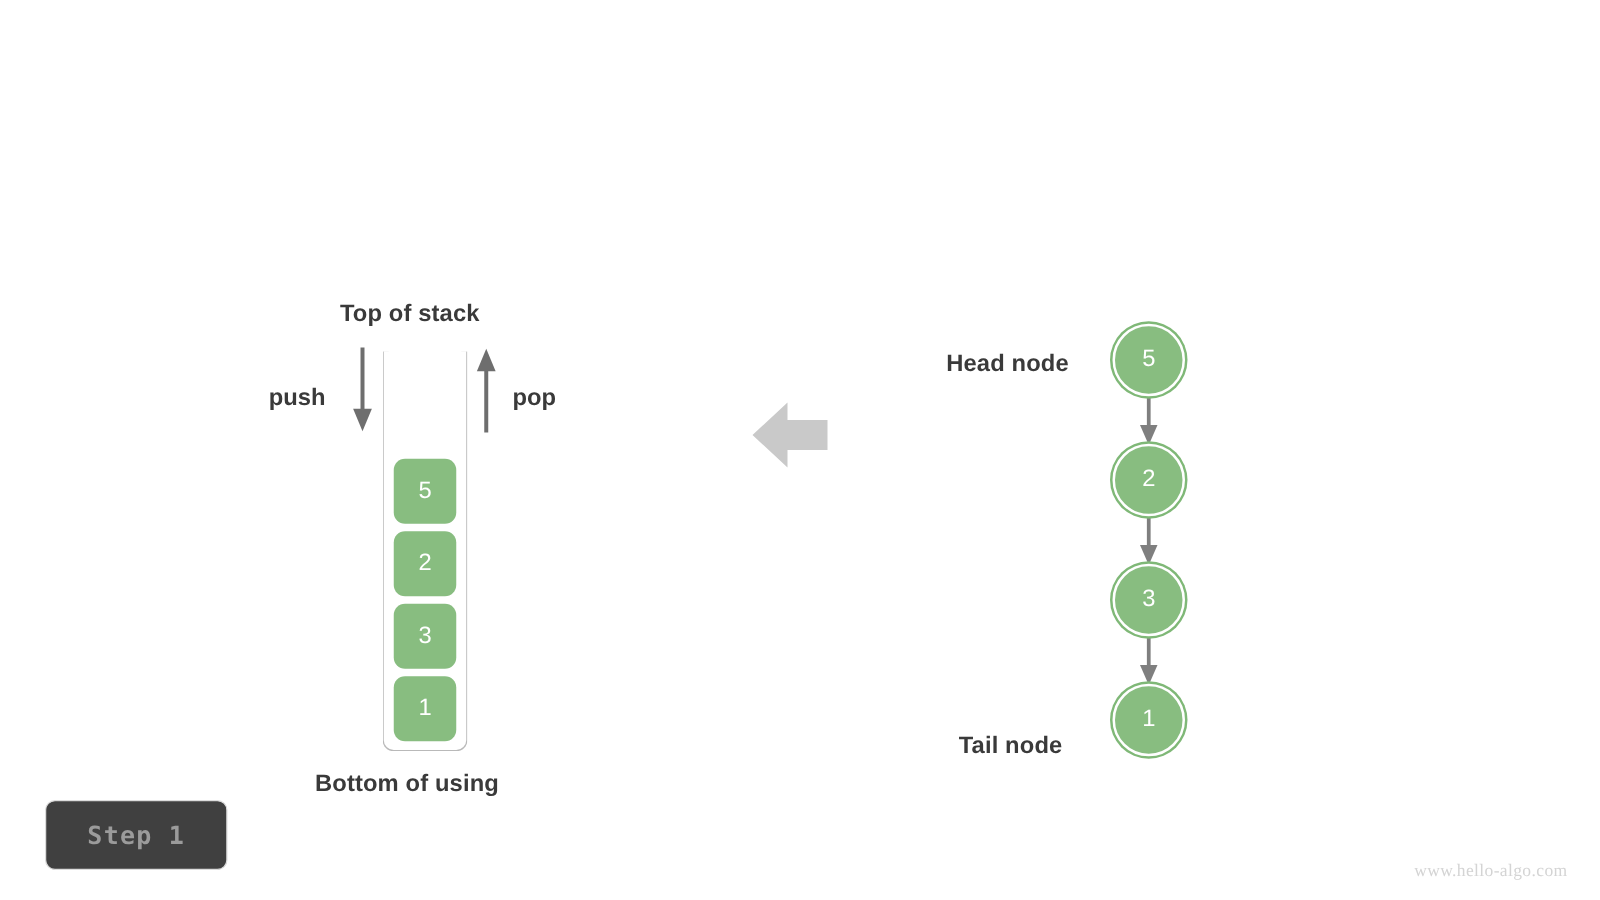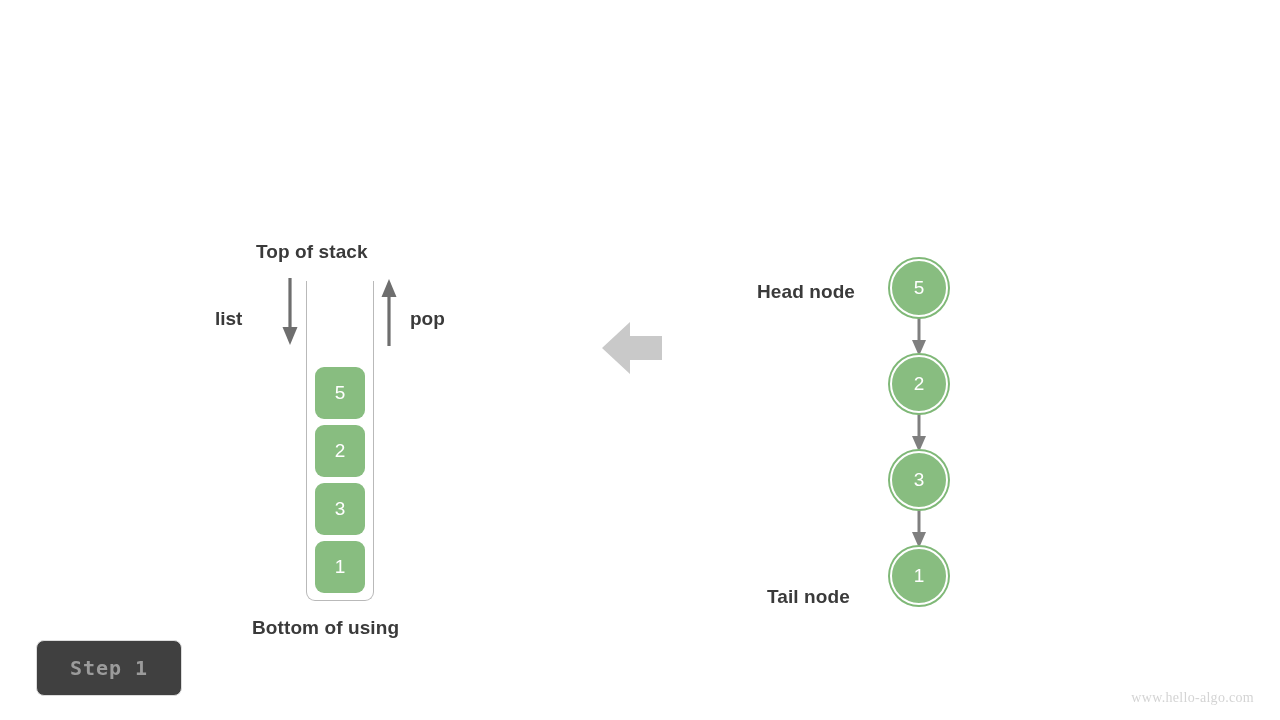--- a/index.html
+++ b/index.html
@@ -141,29 +141,29 @@
     letter-spacing: 0.3px;
   }
 
   svg { display: block; overflow: visible; }
 </style>
 </head>
 <body>
 
 <div id="canvas">
 
-  <div class="abs bold-label" style="left:256px; top:241px;text-align:center;">Top of stack</div>
+  <div class="abs bold-label" style="left:272px; top:241px;text-align:center;">Top of stack</div>
 
   <div class="abs" style="left:270px; top:276px;">
     <svg width="40" height="72" viewBox="0 0 40 72">
       <line x1="20" y1="2" x2="20" y2="54" stroke="#6e6e6e" stroke-width="3.2"></line>
       <polygon points="20,69 12.5,51 27.5,51" fill="#6e6e6e"></polygon>
     </svg>
   </div>
-  <div class="abs op-label" style="left:215px; top:308px;">list</div>
+  <div class="abs op-label" style="left:215px; top:308px;">push</div>
 
   <div class="abs" style="left:369px; top:276px;">
     <svg width="40" height="72" viewBox="0 0 40 72">
       <line x1="20" y1="70" x2="20" y2="18" stroke="#6e6e6e" stroke-width="3.2"></line>
       <polygon points="20,3 12.5,21 27.5,21" fill="#6e6e6e"></polygon>
     </svg>
   </div>
   <div class="abs op-label" style="left:410px; top:308px;">pop</div>
 
   <div id="stack-container">

